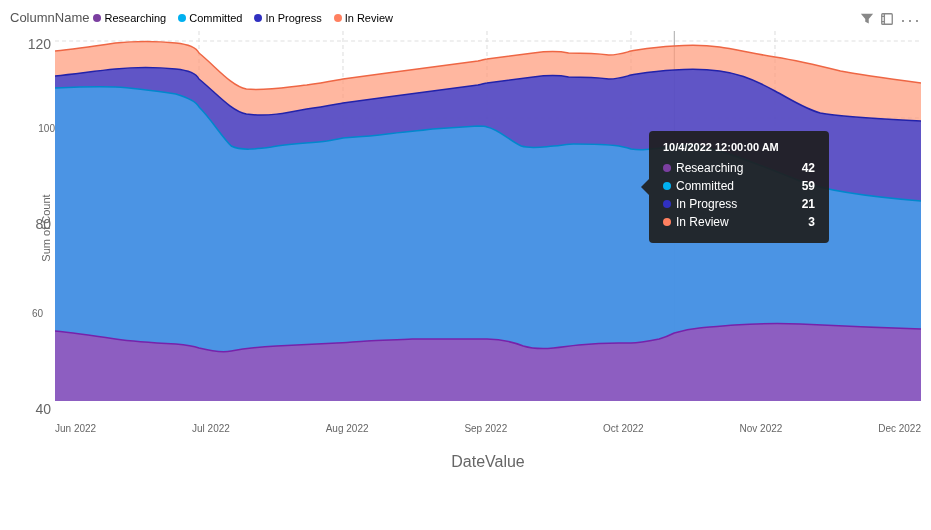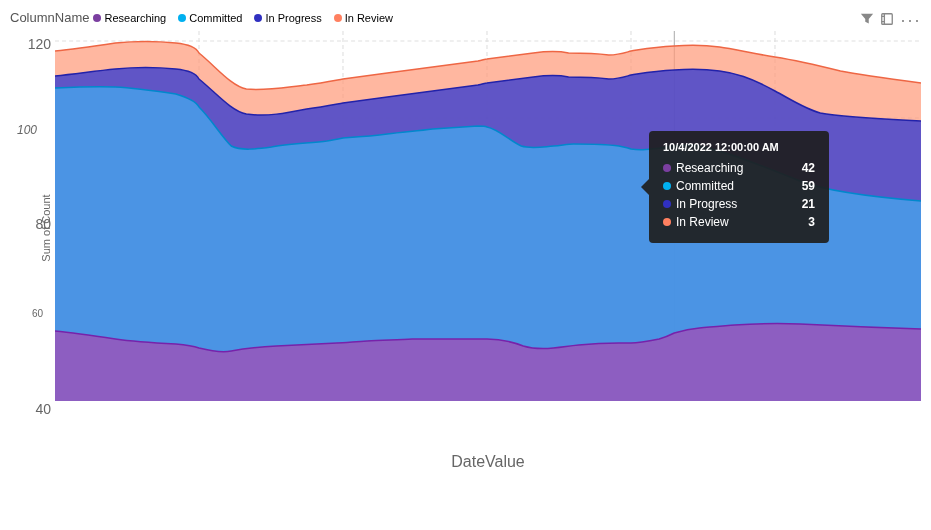--- a/index.html
+++ b/index.html
@@ -147,21 +147,21 @@
       <span>In Review</span>
     </span>
   </div>
 
   <div style="display:flex; flex-direction:row; position:relative; height:420px;">
 
     <div style="width:45px; position:relative; flex-shrink:0;">
       <span style="position:absolute;left:2px;top:47%;transform:translateY(-50%) rotate(-90deg);font-size:11px;color:#666;white-space:nowrap;transform-origin:center center;">Sum of Count</span>
 
       <div style="position:absolute;right:4px;top:5px;font-size:14px;color:#666;">120</div>
-      <div style="position:absolute;right:18px;top:22%;font-size:12px;color:#666;font-style:italic;">100</div>
+      <div style="position:absolute;right:0;top:22%;font-size:10px;color:#666;">100</div>
       <div style="position:absolute;right:4px;top:44%;font-size:14px;color:#666;">80</div>
       <div style="position:absolute;right:12px;top:66%;font-size:10px;color:#666;">60</div>
       <div style="position:absolute;right:4px;top:88%;font-size:14px;color:#666;">40</div>
     </div>
 
     <div style="flex:1; position:relative;">
       <svg id="main-chart" width="100%" height="390" viewBox="0 0 860 390" preserveAspectRatio="none" style="display:block;">
         <defs>
           <clipPath id="chartClip">
             <rect x="0" y="0" width="860" height="370"></rect>
@@ -350,17 +350,26 @@
         </div>
         <div class="tooltip-row">
           <span class="tooltip-label">
             <span style="width:8px;height:8px;border-radius:50%;background:#FF8060;display:inline-block;"></span>
             <span>In Review</span>
           </span>
           <span class="tooltip-value">3</span>
         </div>
       </div>
 
+      <div style="display:flex; justify-content:space-between; padding: 2px 0 0 0; font-size:10px; color:#666;">
+        <span>Jun 2022</span>
+        <span>Jul 2022</span>
+        <span>Aug 2022</span>
+        <span>Sep 2022</span>
+        <span>Oct 2022</span>
+        <span>Nov 2022</span>
+        <span>Dec 2022</span>
+      </div>
     </div>
   </div>
 
   <div style="text-align:center; font-size:16px; color:#666; margin-left:45px; margin-top:2px;">DateValue</div>
 </div>
 
 </body></html>

